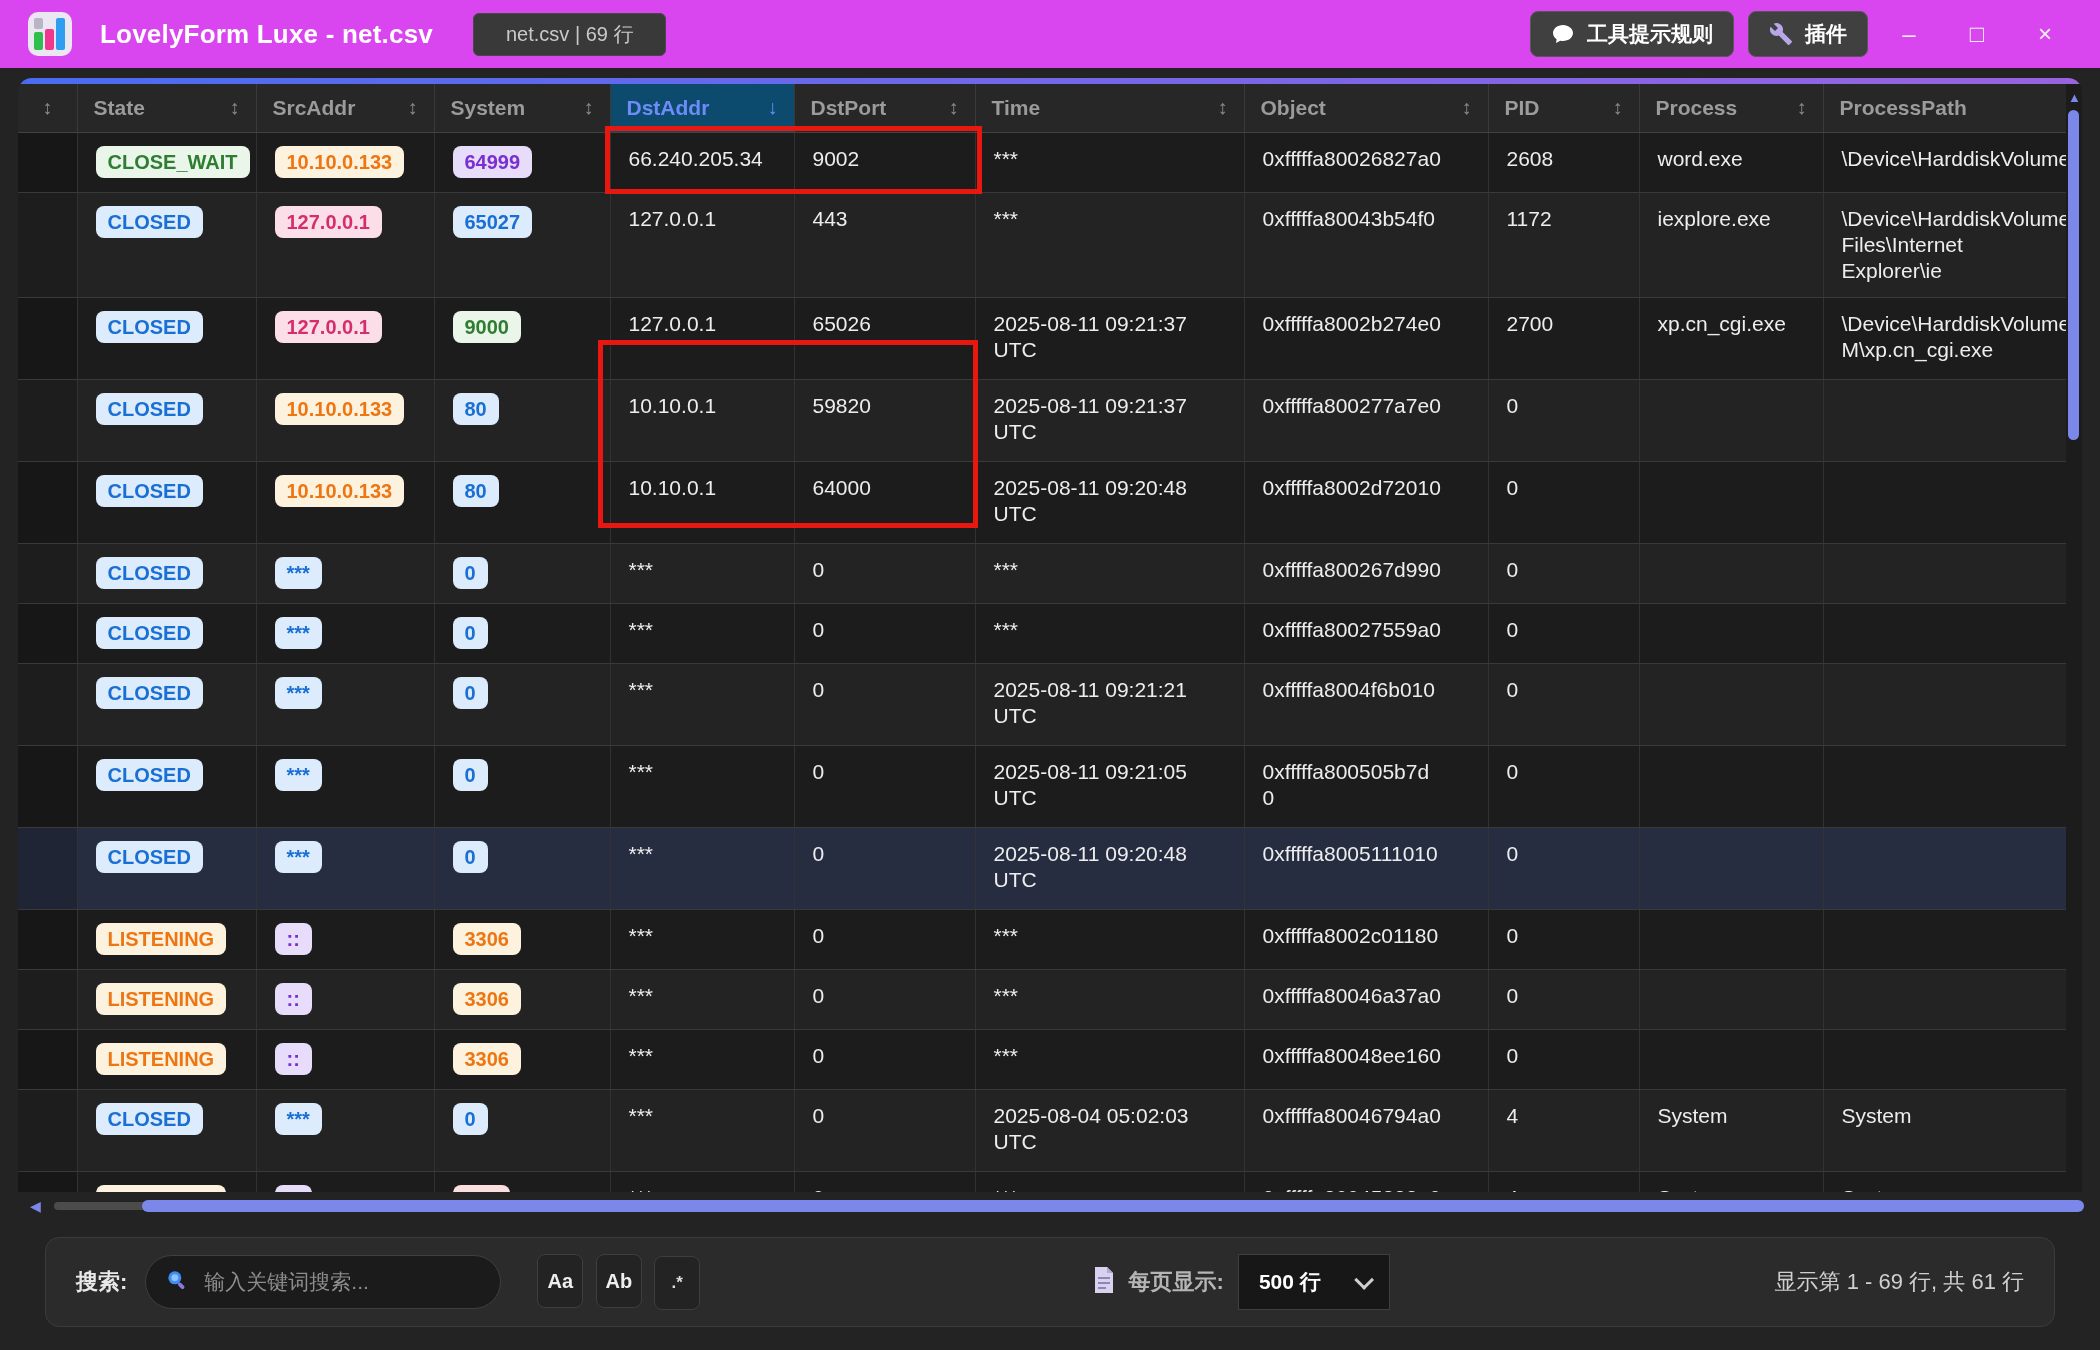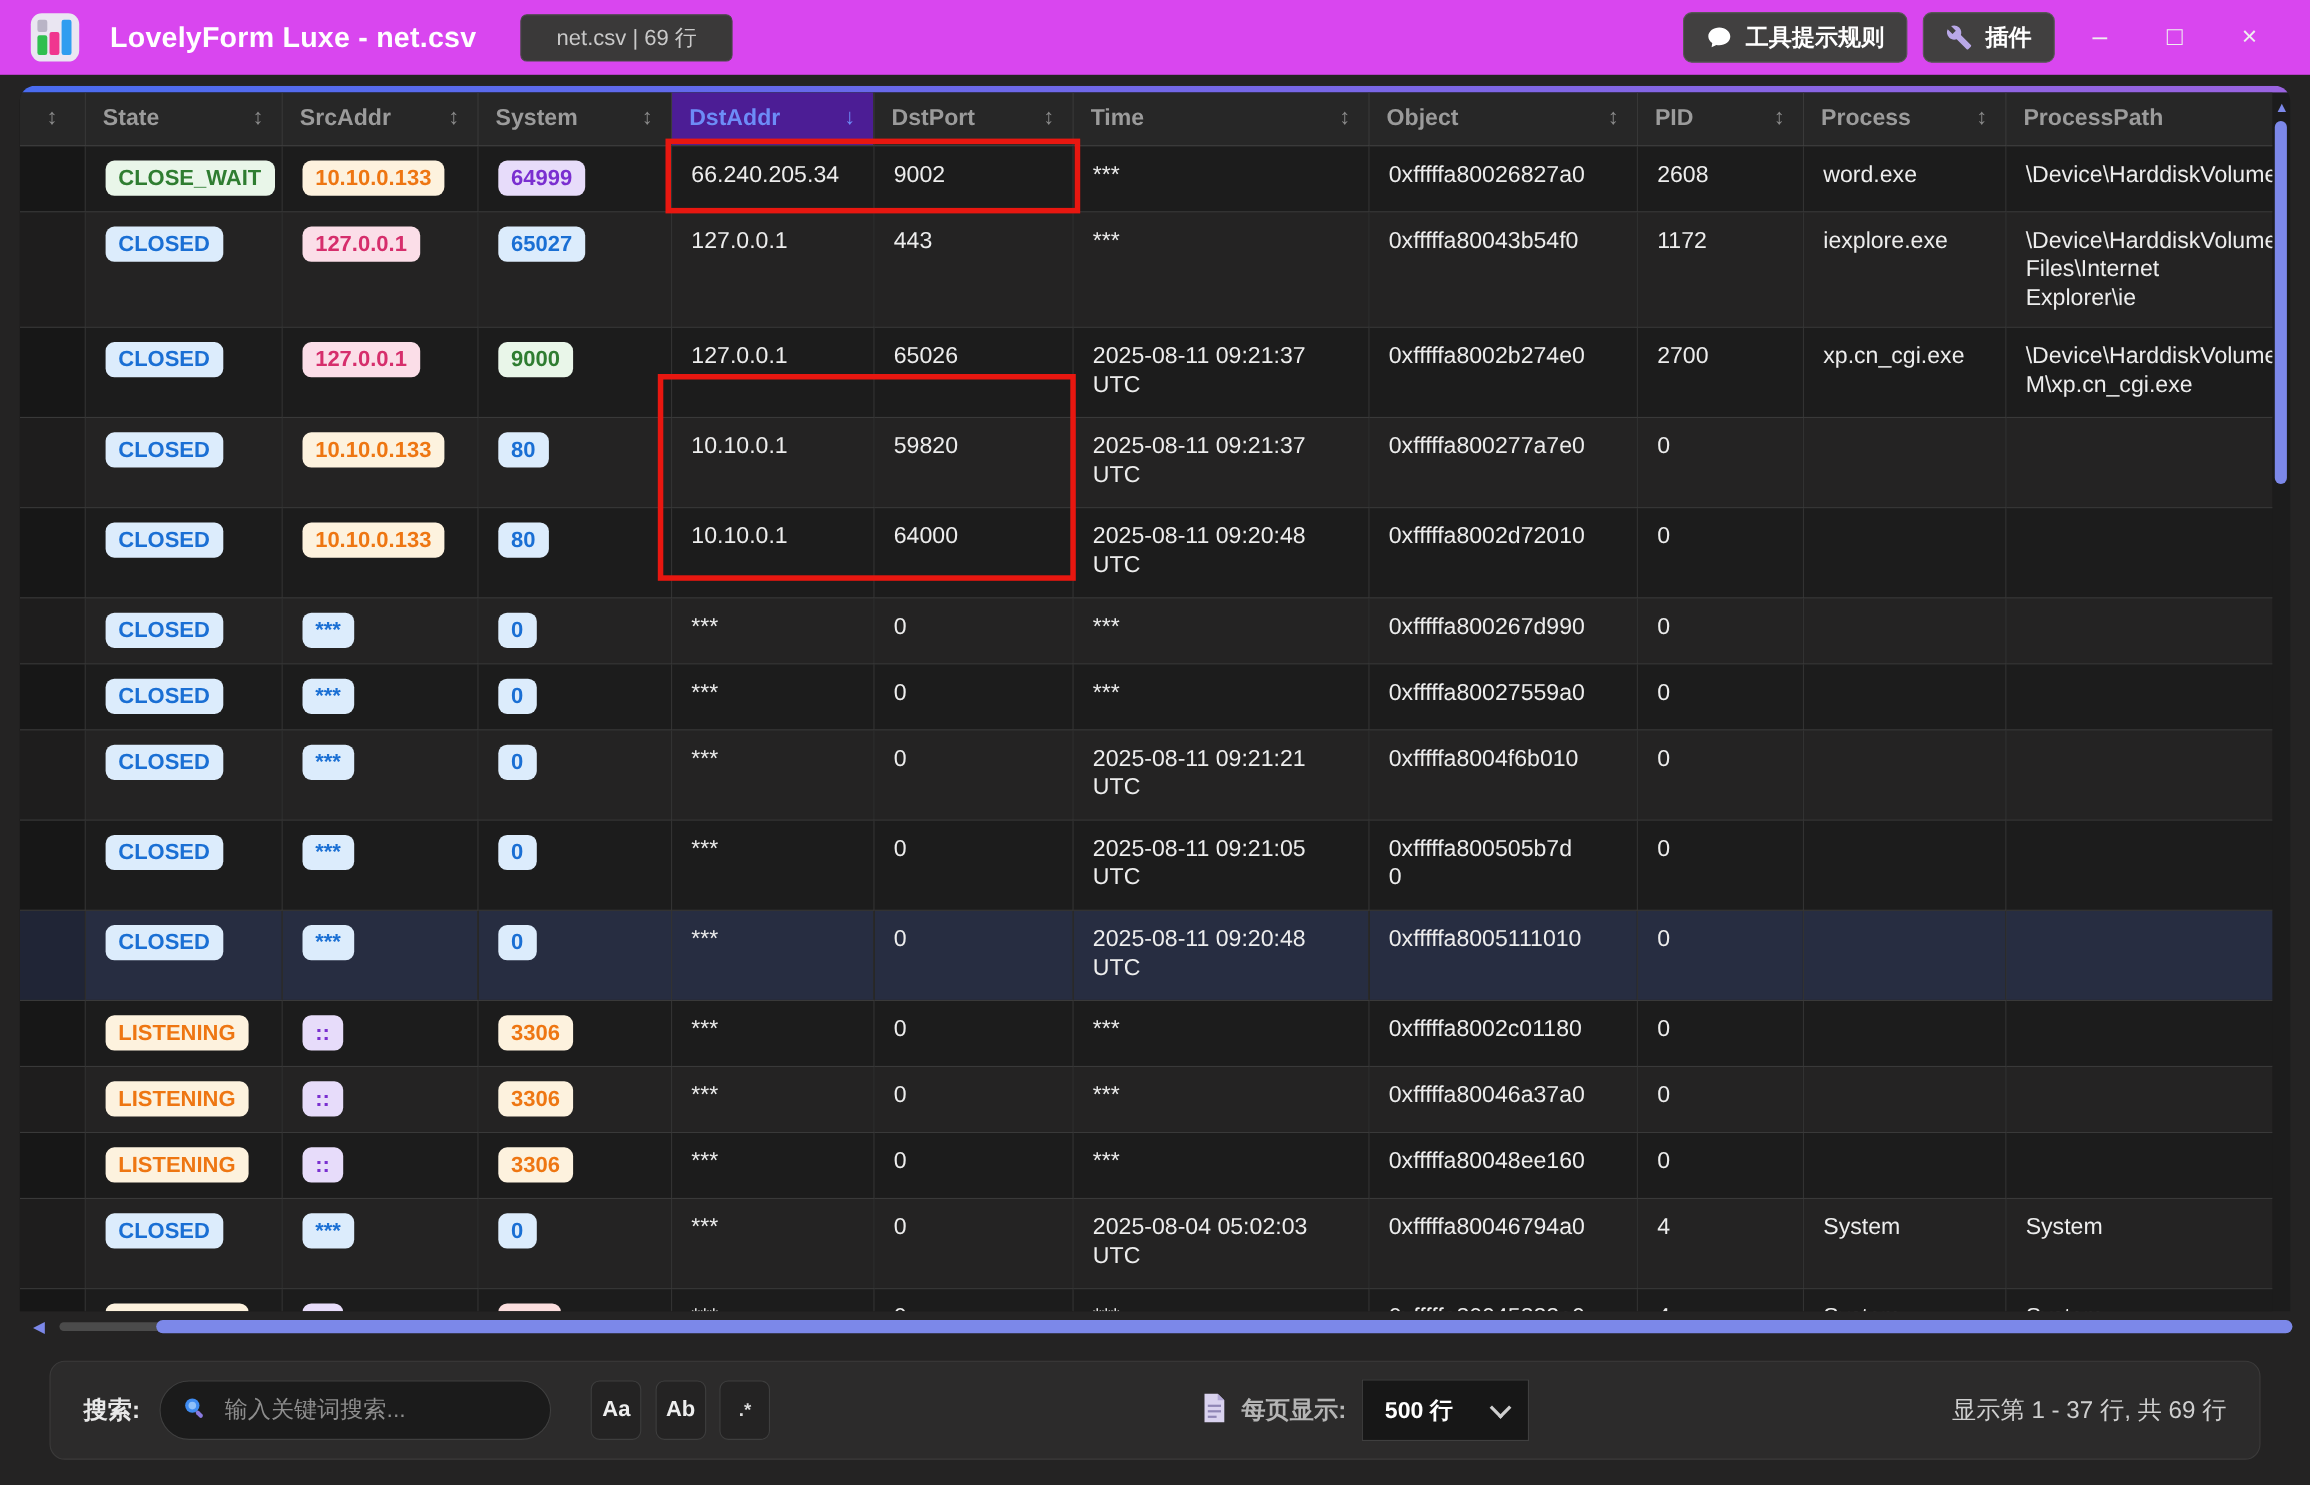--- a/index.html
+++ b/index.html
@@ -33,21 +33,21 @@
   
   .table-shell{position:absolute;left:18px;top:78px;width:2064px;height:1114px;background:#1c1c1c;
     border-radius:14px 14px 0 0;overflow:hidden;}
   .grad-bar{position:absolute;left:0;top:0;width:100%;height:6px;
     background:linear-gradient(90deg,var(--grad-l,#4a6cf0),var(--grad-r,#9a63e0));}
   .table-viewport{position:absolute;left:0;top:6px;width:2048px;height:1108px;overflow:hidden;}
   table.grid{border-collapse:collapse;table-layout:fixed;width:2048px;}
   thead th{height:48px;background:#272727;color:#9b9b9b;font-size:21px;font-weight:600;text-align:left;
     padding:0 16px;border-right:1px solid #3a3a3a;border-bottom:1px solid #424242;box-sizing:border-box;}
   thead th:last-child{border-right:none;}
-  thead th.active{background:#4c1d95;}
+  thead th.active{background:#0c4a6e;}
   thead th.active .th-in span{color:var(--sorted,#6d8cf7);font-weight:700;}
   thead th.active .sort{color:var(--accent,#5b7df2);}
   .th-in{display:flex;align-items:center;justify-content:space-between;}
   .th-in.center{justify-content:center;}
   .sort{color:#8a8a8a;font-size:20px;}
   tbody td{padding:13px 18px;font-size:21px;line-height:26px;vertical-align:top;color:#ededed;
     border-right:1px solid #323232;border-bottom:1px solid #393939;box-sizing:border-box;
     white-space:pre-line;overflow:hidden;}
   tbody td:last-child{border-right:none;}
   tbody tr.s{height:60px;} tbody tr.t{height:82px;}
@@ -472,16 +472,16 @@
             <rect x="5" y="21" width="8" height="2" fill="#8f86b5"></rect>
           </svg>
       </span>
       <span class="perpage-label">每页显示:</span>
       <div class="page-select">
         <span class="val">500 行</span>
         <span class="chev"></span>
       </div>
     </div>
     <div class="gap2"></div>
-    <span class="range-info">显示第 1 - 37 行, 共 69 行</span>
+    <span class="range-info">显示第 1 - 69 行, 共 61 行</span>
   </footer>
 
 </div>
 
 </body></html>

